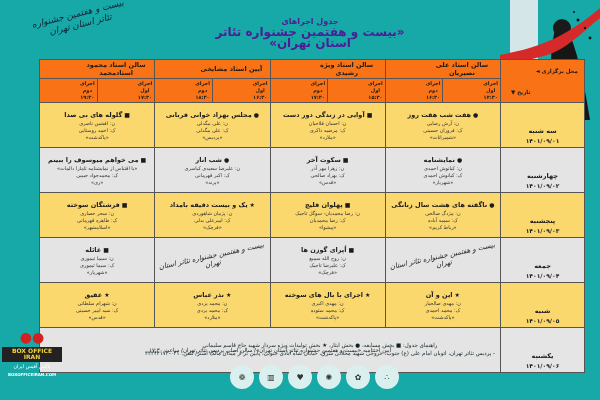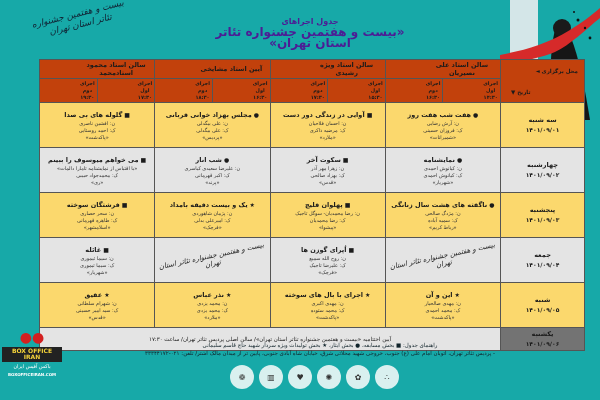--- a/index.html
+++ b/index.html
@@ -30,34 +30,34 @@
 
   .schedule {
     position: absolute; left: 39px; top: 59px; width: 546px;
     border-collapse: collapse; table-layout: fixed;
     font-size: 5px;
   }
   .schedule td, .schedule th {
     border: 1px solid #555; text-align: center; vertical-align: middle;
     padding: 1px 2px; overflow: hidden;
   }
-  .schedule th { background: #c2410c; font-weight: bold; padding-left: 40px; }
+  .schedule th { background: #f97316; font-weight: bold; padding-left: 40px; }
   .venue-h { font-size: 6.5px; height: 16px; }
   .slot-h { font-size: 5px; height: 22px; line-height: 7px; }
   .corner {
     background: #fff;
     background-image: linear-gradient(to top right, transparent calc(50% - 0.6px), #444 50%, transparent calc(50% + 0.6px));
     position: relative; width: 84px;
   }
   .corner .c-top { position: absolute; top: 8px; right: 6px; font-size: 5.5px; font-weight: bold; }
   .corner .c-bot { position: absolute; bottom: 7px; left: 10px; font-size: 5.5px; font-weight: bold; }
   .row-y td { background: #fbd86d; }
   .row-g td { background: #e4e4e4; }
   .day-cell { font-weight: bold; font-size: 6.5px; line-height: 10px; }
-  .day-cell .d { display: block; }
+  .day-cell .d { display: block; margin-top: 22px; }
   .day-cell .dt { display: block; font-size: 6px; }
   .show { line-height: 7px; }
   .show .name { font-size: 6.5px; font-weight: bold; display: block; line-height: 9px; }
   .show .mark { font-size: 6px; margin-left: 2px; }
   .show .ln { display: block; color: #333; }
   .fest-logo {
     font-family: "DejaVu Serif", serif; font-style: italic; font-size: 7px;
     line-height: 8px; color: #222; transform: rotate(-12deg); display: inline-block;
   }
   .closing td.note { font-size: 5.5px; background: #e4e4e4; }
@@ -286,21 +286,21 @@
         <td colspan="2" class="show" style="height: 45px;">
           <span class="name"><span class="mark">★</span><span>عقیق</span></span>
           <span class="ln">ن: شهرام سلطانی</span>
           <span class="ln">ک: سید امیر حسینی</span>
           <span class="ln">«قدس»</span>
         </td>
       </tr>
     </tbody>
   <tbody>
       <tr class="closing">
-    <td class="day-cell" style="background:#737373">
+    <td class="day-cell" style="background:#e5e5e5">
       <span class="d">یکشنبه</span>
       <span class="dt">۱۴۰۱/۰۹/۰۶</span>
     </td>
     <td colspan="8" class="note">آیین اختتامیه «بیست و هفتمین جشنواره تئاتر استان تهران»/ سالن اصلی پردیس تئاتر تهران/ ساعت ۱۷:۳۰</td>
   </tr>
 </tbody>
   </table>
 
 <div class="legend">راهنمای جدول: ■ بخش مسابقه، ● بخش ایثار، ★ بخش تولیدات ویژه سردار شهید حاج قاسم سلیمانی</div>
 <div class="address">- پردیس تئاتر تهران، اتوبان امام علی (ع) جنوب، خروجی شهید محلاتی شرق، خیابان شاه آبادی جنوبی، پایین تر از میدان مالک اشتر/ تلفن: ۰۲۱-۳۳۳۴۴۱۷۲</div>

